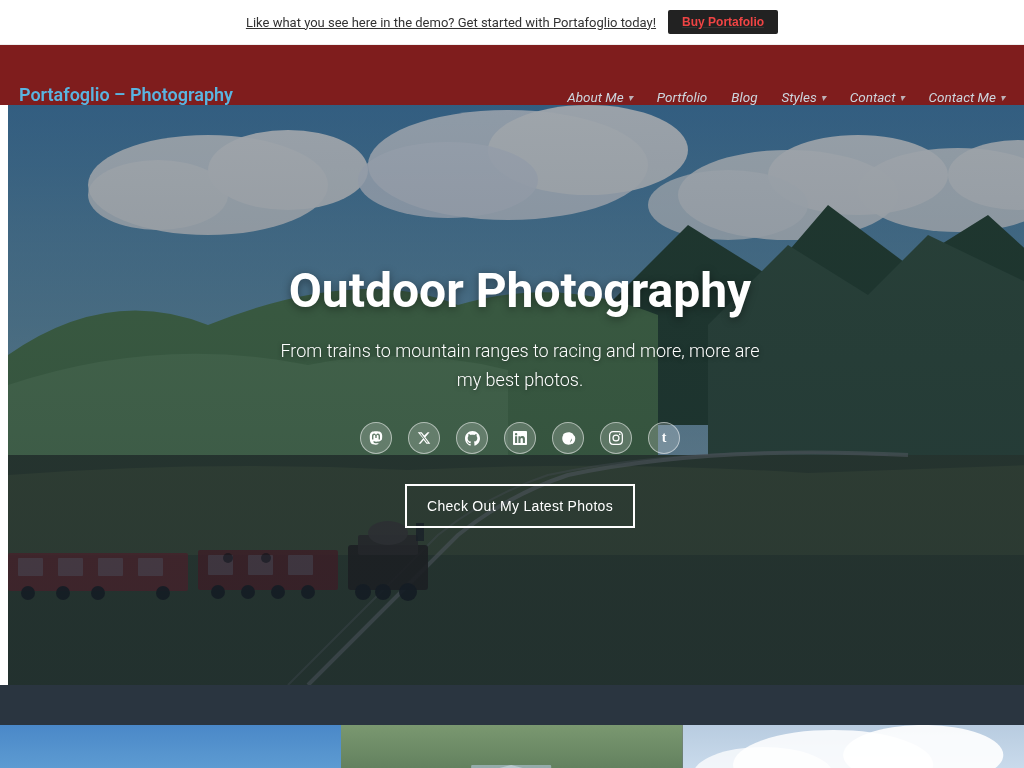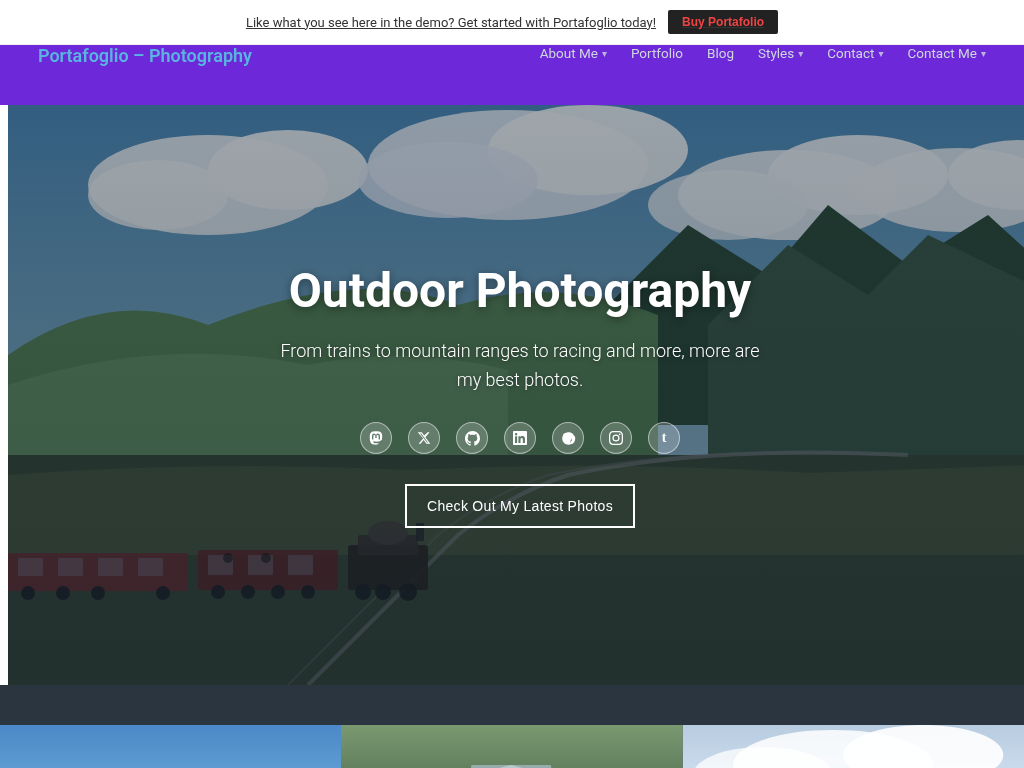--- a/index.html
+++ b/index.html
@@ -25,39 +25,40 @@
       padding: 5px 14px;
       font-size: 12px;
       font-weight: 600;
       border: none;
       cursor: pointer;
       border-radius: 2px;
     }
 
     
     .navbar {
-      background: #6d28d9;
-      display: flex;
-      align-items: flex-start;
+      background: #7f1d1d;
+      display: flex;
+      align-items: flex-end;
       justify-content: space-between;
-      padding: 0 38px;
+      padding: 0 19px;
       height: 60px;
     }
     .navbar-brand {
       color: #5ab4e0;
       font-size: 18px;
       font-weight: 600;
       text-decoration: none;
       cursor: pointer;
     }
     .nav-links {
       display: flex;
       align-items: center;
       gap: 24px;
       list-style: none;
+      font-style: italic;
     }
     .nav-links li a {
       color: #cdd6de;
       text-decoration: none;
       font-size: 13.5px;
       display: flex;
       align-items: center;
       gap: 4px;
       cursor: pointer;
     }

